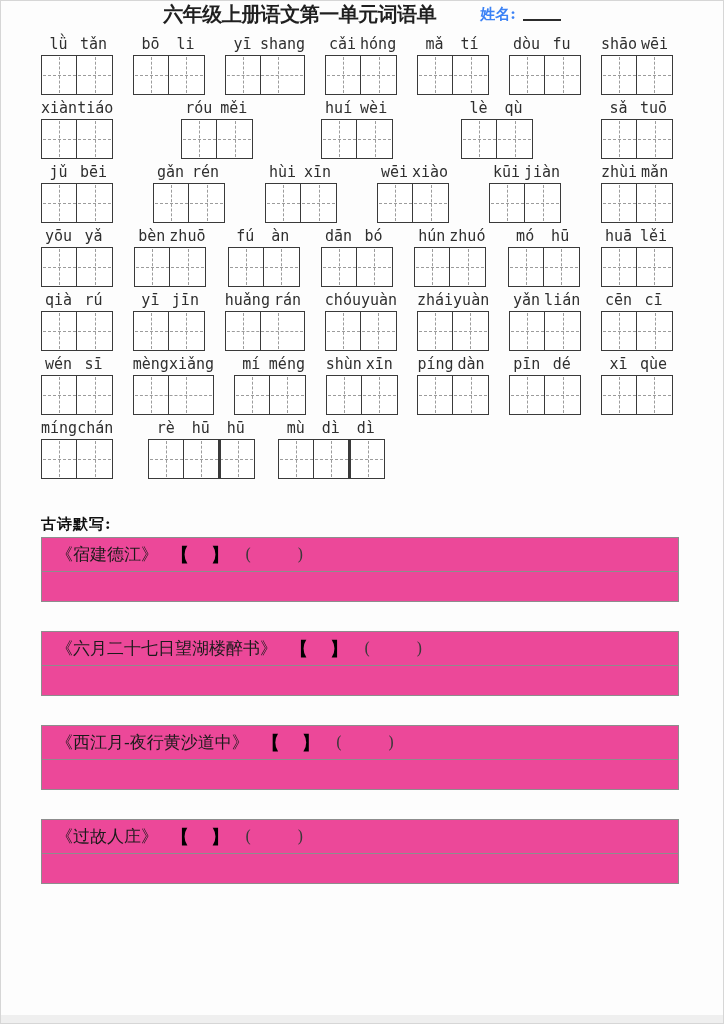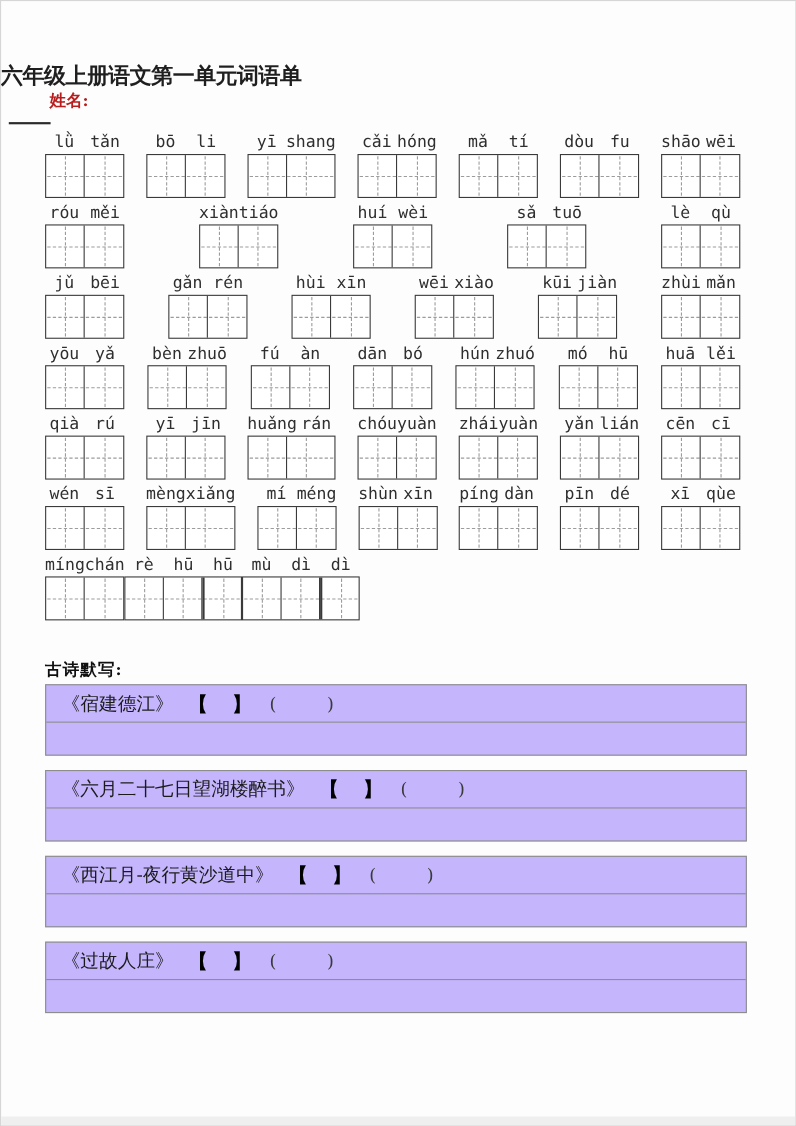--- a/index.html
+++ b/index.html
@@ -13,48 +13,46 @@
     border:1px solid #d6d6d6;
     overflow:hidden;
   }
   .page::after {
     content:""; position:absolute; left:0; right:0; bottom:0; height:8px;
     background:#efefef;
   }
 
   
   .header {
-    margin-top:54px;
-    display:flex; justify-content:center; align-items:flex-start;
+    display:flex; justify-content:center; align-items:center;
     white-space:nowrap;
-    flex-direction:column;
   }
   .page-title {
     font-size:20px; font-weight:700; color:#1f1f1f;
     letter-spacing:-0.5px;
   }
   .name-label {
-    margin-left:44px; font-size:15px; font-weight:600; color:#b91c1c;
+    margin-left:44px; font-size:15px; font-weight:600; color:#3b82f6;
   }
   .name-blank {
     display:inline-block; width:38px; height:12px;
     border-bottom:2px solid #2b2b2b; margin-left:7px;
   }
 
   
   .word-grid { margin:7px 50px 0 40px; }
   .word-row {
     display:flex; justify-content:space-between;
     margin-bottom:4px;
   }
   .word-row.last { justify-content:flex-start; }
-  .word-row.last .word:nth-child(2) { }
-  .word-row.last .word:nth-child(3) { }
-
-  .pinyin { display:flex; margin-bottom:1px;justify-content:space-between; }
+  .word-row.last .word:nth-child(2) { margin-left:35px; }
+  .word-row.last .word:nth-child(3) { margin-left:23px; }
+
+  .pinyin { display:flex; margin-bottom:1px; }
   .pinyin span {
     flex:0 0 35px; text-align:center; white-space:nowrap;
     font-family:"DejaVu Sans Mono","Liberation Mono",monospace;
     font-size:15px; line-height:19px; color:#2f2f2f;
   }
   .grid-box {
     position:relative; display:flex; height:40px;
     border:1.5px solid #3a3a3a; background:#fff;
   }
   .grid-box::before {           
@@ -72,21 +70,21 @@
   }
   .word.cells-3 .cell:nth-child(3) { border-left:2px solid #3a3a3a; }
 
   
   .dictation { margin:36px 44px 0 40px; }
   .dictation-heading {
     font-size:15px; font-weight:700; color:#101010; margin-bottom:3px;
     letter-spacing:1px;
   }
   .poem-box {
-    border:1.5px solid #8d8d8d; background:#c4b5fd; margin-bottom:13px;
+    border:1.5px solid #8d8d8d; background:#ec4899; margin-bottom:29px;
   }
   .poem-title-row {
     height:34px; border-bottom:1.5px solid #8d8d8d;
     display:flex; align-items:center; padding-left:14px;
     white-space:nowrap;
   }
   .poem-answer-row { height:29px; }
   .poem-title { font-size:17px; color:#1b1b1b; }
   .bracket { font-size:18px; font-weight:700; color:#000; }
   .bracket.open  { margin-left:13px; }
@@ -175,62 +173,62 @@
           </div>
           <div class="grid-box">
             <div class="cell"></div>
             <div class="cell"></div>
           </div>
         </div>
       </div>
       <div class="word-row">
         <div class="word cells-2">
           <div class="pinyin">
+            <span>xiàn</span>
+            <span>tiáo</span>
+          </div>
+          <div class="grid-box">
+            <div class="cell"></div>
+            <div class="cell"></div>
+          </div>
+        </div>
+        <div class="word cells-2">
+          <div class="pinyin">
             <span>róu</span>
             <span>měi</span>
           </div>
           <div class="grid-box">
             <div class="cell"></div>
             <div class="cell"></div>
           </div>
         </div>
         <div class="word cells-2">
           <div class="pinyin">
-            <span>xiàn</span>
-            <span>tiáo</span>
-          </div>
-          <div class="grid-box">
-            <div class="cell"></div>
-            <div class="cell"></div>
-          </div>
-        </div>
-        <div class="word cells-2">
-          <div class="pinyin">
             <span>huí</span>
             <span>wèi</span>
           </div>
           <div class="grid-box">
             <div class="cell"></div>
             <div class="cell"></div>
           </div>
         </div>
         <div class="word cells-2">
           <div class="pinyin">
+            <span>lè</span>
+            <span>qù</span>
+          </div>
+          <div class="grid-box">
+            <div class="cell"></div>
+            <div class="cell"></div>
+          </div>
+        </div>
+        <div class="word cells-2">
+          <div class="pinyin">
             <span>sǎ</span>
             <span>tuō</span>
-          </div>
-          <div class="grid-box">
-            <div class="cell"></div>
-            <div class="cell"></div>
-          </div>
-        </div>
-        <div class="word cells-2">
-          <div class="pinyin">
-            <span>lè</span>
-            <span>qù</span>
           </div>
           <div class="grid-box">
             <div class="cell"></div>
             <div class="cell"></div>
           </div>
         </div>
       </div>
       <div class="word-row">
         <div class="word cells-2">
           <div class="pinyin">

